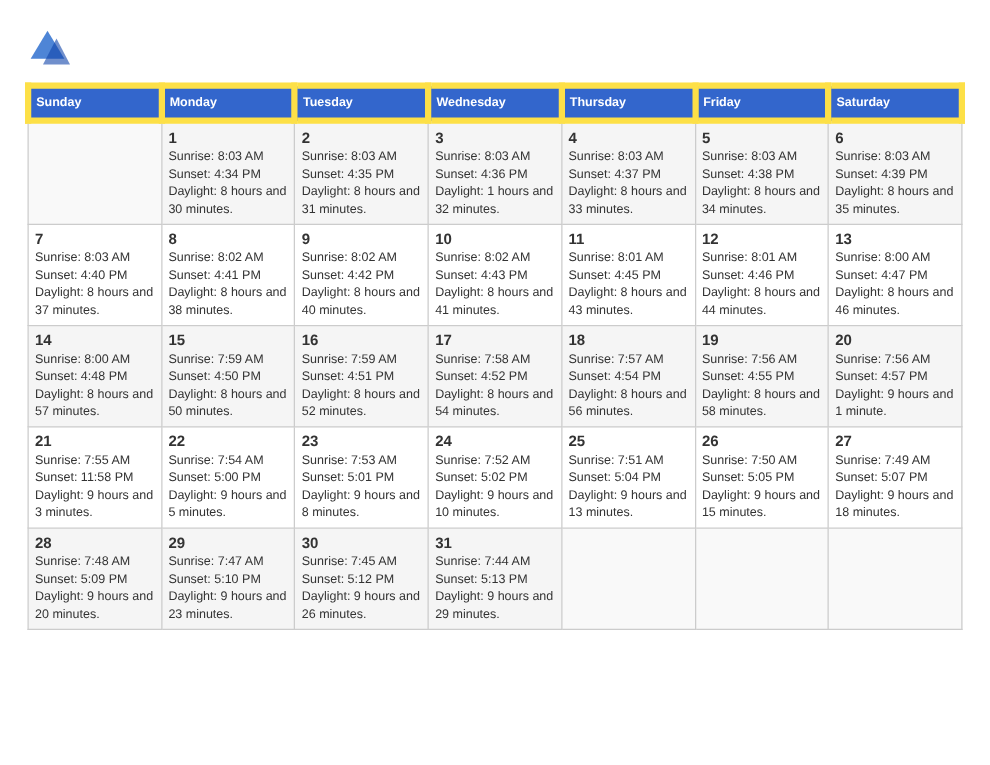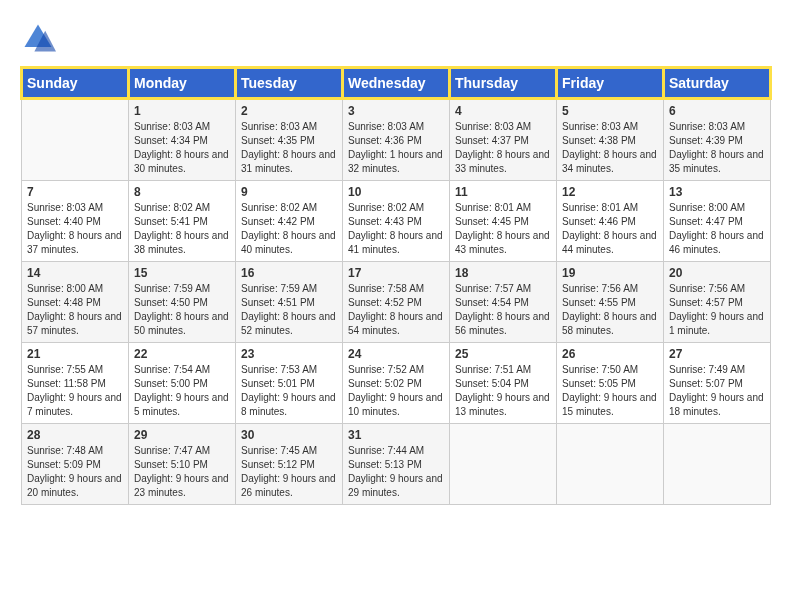--- a/index.html
+++ b/index.html
@@ -55,24 +55,24 @@
     table {
       width: 100%;
       border-collapse: collapse;
     }
     thead tr {
       background-color: #3366cc;
       color: #fff;
     }
     thead th {
       padding: 6px 4px;
-      font-size: 14px;
+      font-size: 10px;
       font-weight: bold;
       text-align: left;
-      border: 3px solid #fde047;
+      border: 5px solid #fde047;
     }
     tbody tr {
       vertical-align: top;
     }
     tbody tr:nth-child(odd) {
       background-color: #f5f5f5;
     }
     tbody tr:nth-child(even) {
       background-color: #fff;
     }
@@ -189,21 +189,21 @@
         <div class="day-info">
           <span>Sunrise: 8:03 AM</span><br>
           <span>Sunset: 4:40 PM</span><br>
           <span>Daylight: 8 hours and 37 minutes.</span>
         </div>
         </td>
         <td>
           <span class="day-number">8</span>
         <div class="day-info">
           <span>Sunrise: 8:02 AM</span><br>
-          <span>Sunset: 5:41 PM</span><br>
+          <span>Sunset: 4:41 PM</span><br>
           <span>Daylight: 8 hours and 38 minutes.</span>
         </div>
         </td>
         <td>
           <span class="day-number">9</span>
         <div class="day-info">
           <span>Sunrise: 8:02 AM</span><br>
           <span>Sunset: 4:42 PM</span><br>
           <span>Daylight: 8 hours and 40 minutes.</span>
         </div>
@@ -298,21 +298,21 @@
           <span>Daylight: 9 hours and 1 minute.</span>
         </div>
         </td>
       </tr>
       <tr>
         <td>
           <span class="day-number">21</span>
         <div class="day-info">
           <span>Sunrise: 7:55 AM</span><br>
           <span>Sunset: 11:58 PM</span><br>
-          <span>Daylight: 9 hours and 7 minutes.</span>
+          <span>Daylight: 9 hours and 3 minutes.</span>
         </div>
         </td>
         <td>
           <span class="day-number">22</span>
         <div class="day-info">
           <span>Sunrise: 7:54 AM</span><br>
           <span>Sunset: 5:00 PM</span><br>
           <span>Daylight: 9 hours and 5 minutes.</span>
         </div>
         </td>

